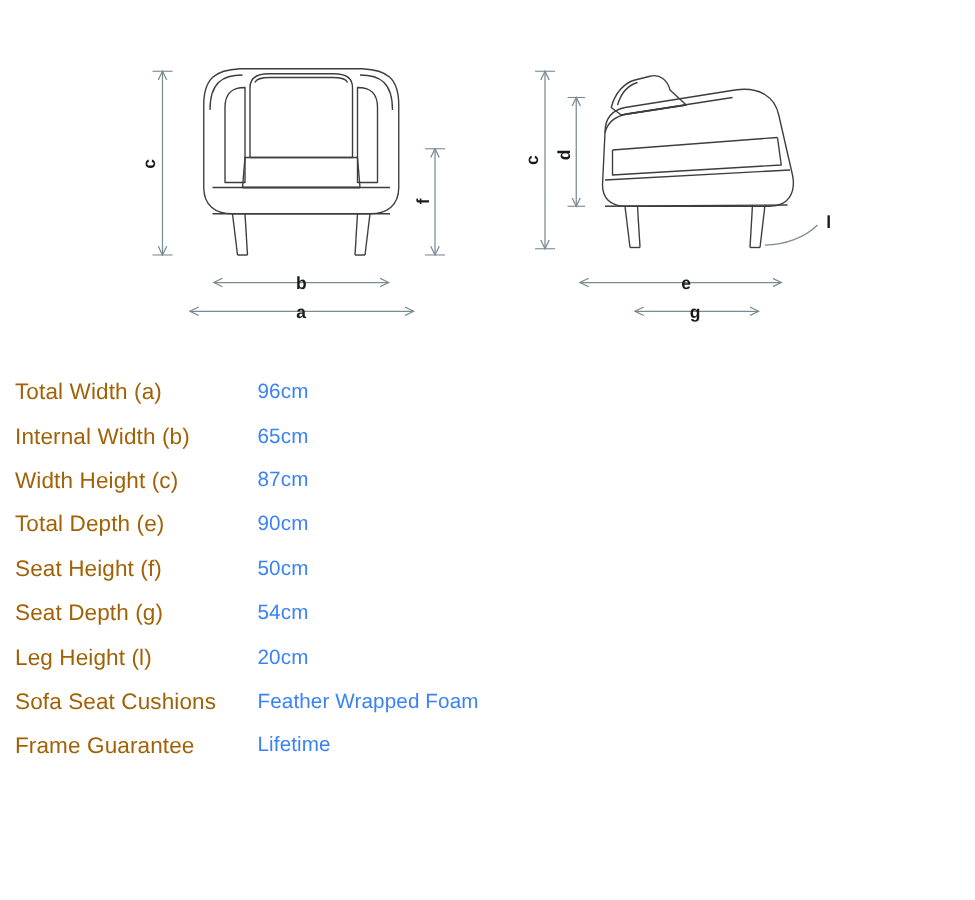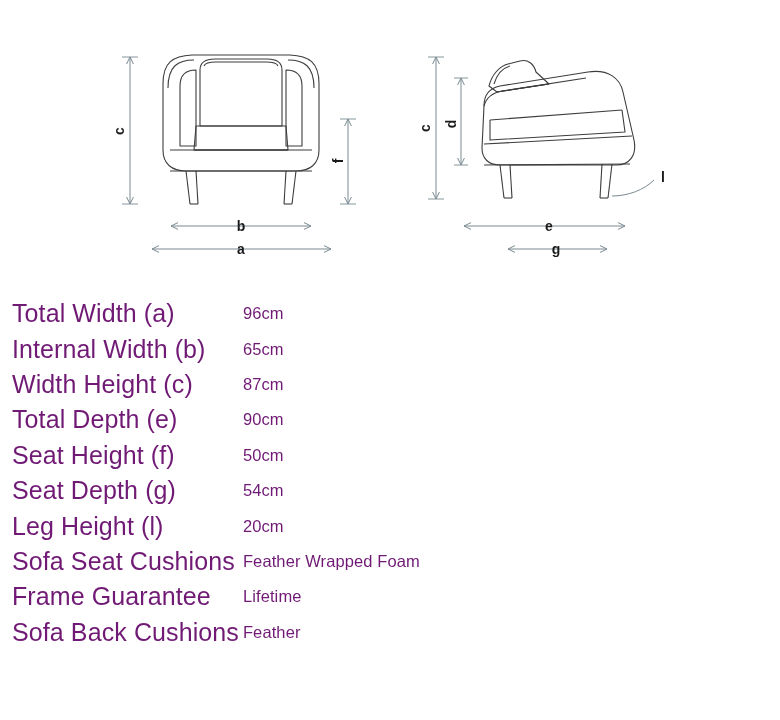--- a/index.html
+++ b/index.html
@@ -38,33 +38,33 @@
     top: 296px;
     width: 756px;
     border-collapse: collapse;
   }
   .spec-table tr {
     height: 35.4px;
   }
   .spec-table td {
     padding: 0;
     vertical-align: middle;
-    font-size: 25px;
+    font-size: 18px;
     font-weight: 400;
-    color: #701a75;
+    color: #a16207;
     white-space: nowrap;
     letter-spacing: 0.1px;
   }
   .spec-table td.label {
     width: 190px;
     padding-right: 4px;
   }
   .spec-table td.value {
     font-size: 16.5px;
-    color: #701a75;
+    color: #3b82f6;
   }
 </style>
 </head>
 <body>
 
 <div class="page">
 
   <div class="diagram-area">
     <svg class="diagram-svg" width="780" height="278" viewBox="0 0 780 278">
       <defs>
@@ -233,20 +233,16 @@
         <td class="value">20cm</td>
       </tr>
       <tr>
         <td class="label">Sofa Seat Cushions</td>
         <td class="value">Feather Wrapped Foam</td>
       </tr>
       <tr>
         <td class="label">Frame Guarantee</td>
         <td class="value">Lifetime</td>
       </tr>
-      <tr>
-        <td class="label">Sofa Back Cushions</td>
-        <td class="value">Feather</td>
-      </tr>
     </tbody>
   </table>
 
 </div>
 
 </body></html>

